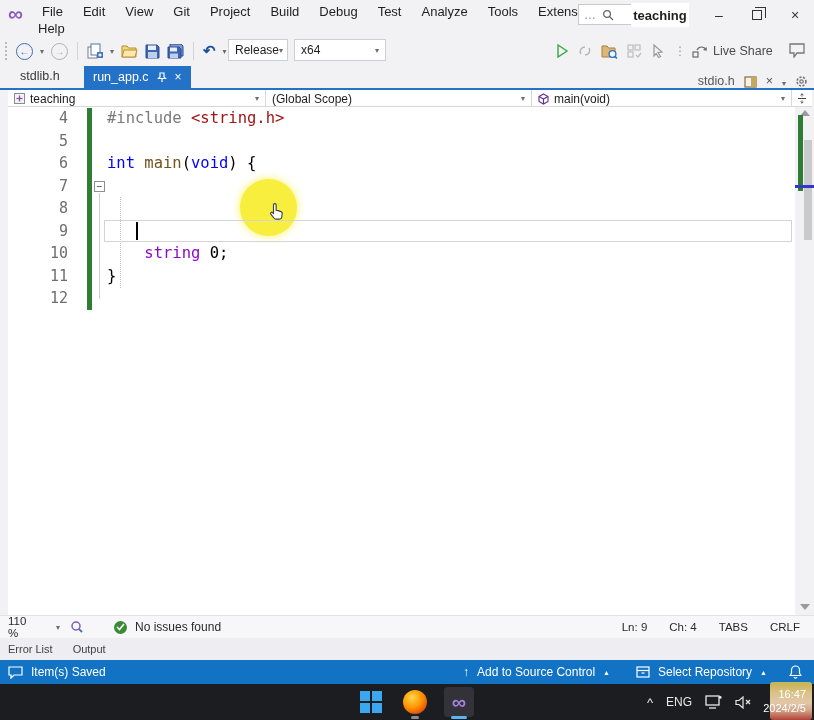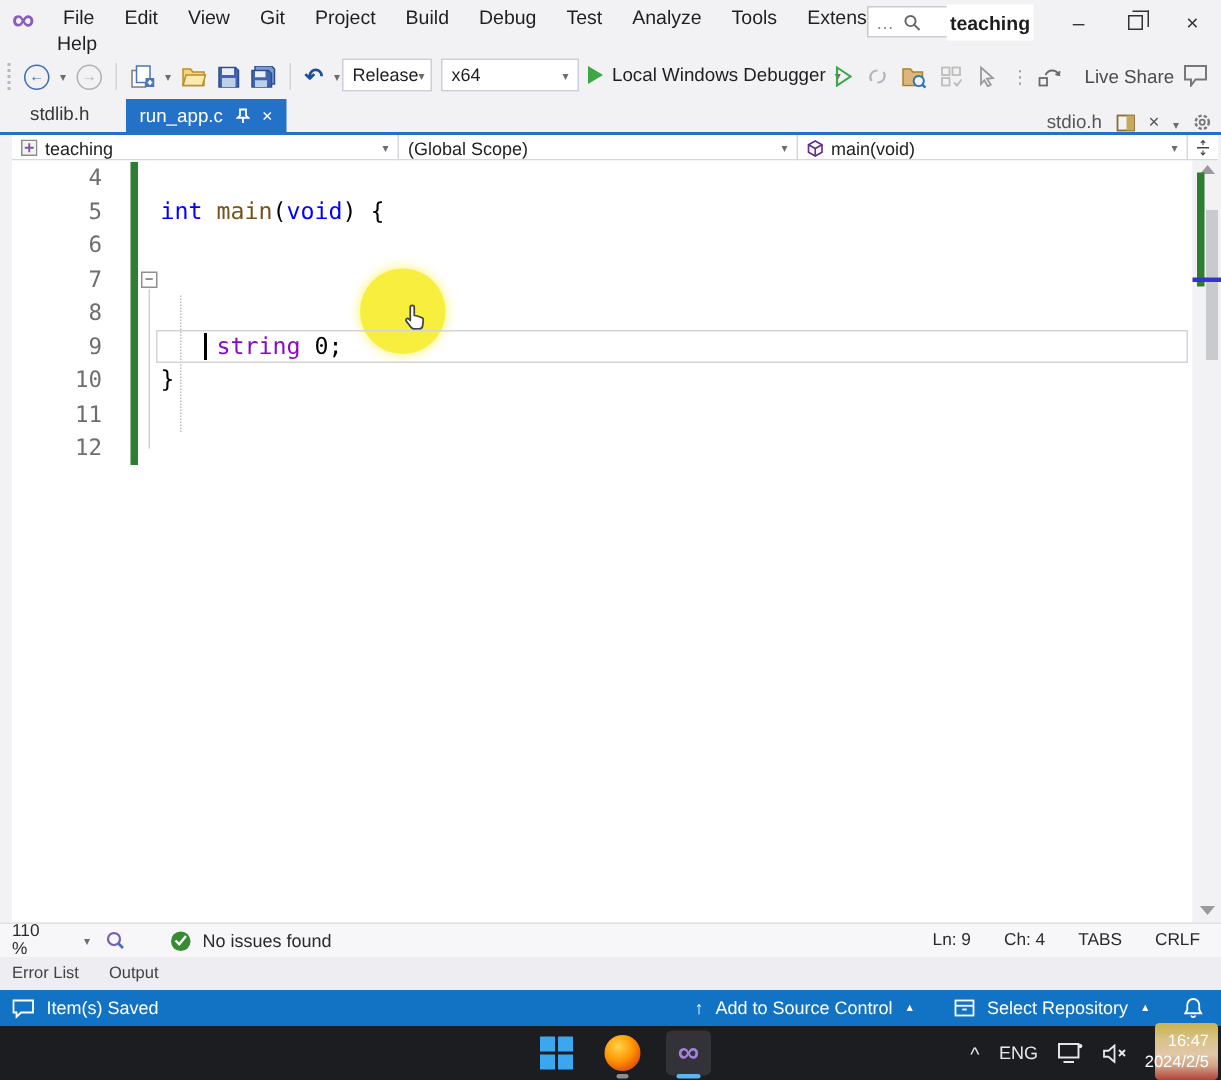--- a/index.html
+++ b/index.html
@@ -37,21 +37,21 @@
   .tbsep { width:1px; height:18px; background:#d2d3d8; margin:0 2px; }
   .glyph-undo { color:#1b4f9c; font-size:15px; font-weight:bold; }
   .glyph-redo { color:#b0b0b0; font-size:15px; font-weight:bold; }
   .combo { position:absolute; top:3px; height:22px; background:#fff; border:1px solid #cccedb;
            display:flex; align-items:center; padding:0 6px; font-size:12px; }
   .combo .caret { margin-left:auto; }
   .runbtn { position:absolute; left:392px; top:3px; height:22px; display:flex; align-items:center; gap:6px; }
   .play-tri { width:0; height:0; border-left:10px solid #3ba745; border-top:6px solid transparent;
               border-bottom:6px solid transparent; }
   .tb-icons2 { position:absolute; left:556px; top:3px; display:flex; align-items:center; gap:9px; height:24px; }
-  .liveshare { position:absolute; left:692px; top:3px; height:24px; display:flex; align-items:center; gap:15px;
+  .liveshare { position:absolute; left:692px; top:3px; height:24px; display:flex; align-items:center; gap:5px;
                color:#4b4b4b; font-size:12.5px; }
   .dotsv { color:#9a9a9a; font-size:12px; }
 
   
   #tabstrip { position:absolute; top:66px; left:0; width:814px; height:22px; }
   .tab-inactive { position:absolute; left:8px; top:0; height:22px; padding:3px 12px; font-size:12.5px; color:#383838; }
   .tab-active { position:absolute; left:84px; top:0; height:22px; background:#2472c8; color:#fff;
                 display:flex; align-items:center; gap:8px; padding:0 9px; font-size:12.5px; }
   .tab-active .x { font-size:12px; }
   .tabwell-right { position:absolute; right:6px; top:0; height:22px; display:flex; align-items:flex-end;
@@ -213,25 +213,20 @@
 
   <div class="combo" style="left:228px; width:60px;">
     <span>Release</span>
     <span class="caret">▾</span>
   </div>
   <div class="combo" style="left:294px; width:92px;">
     <span>x64</span>
     <span class="caret">▾</span>
   </div>
 
-  <div class="runbtn">
-    <span class="play-tri"></span>
-    <span style="font-size:12.5px;">Local Windows Debugger</span>
-    <span class="caret">▾</span>
-  </div>
 
   <div class="tb-icons2">
     <svg width="13" height="14" viewBox="0 0 13 14">
       <path d="M2 1l9 6-9 6z" fill="none" stroke="#3ba745" stroke-width="1.4"></path>
     </svg>
     <svg width="14" height="14" viewBox="0 0 14 14">
       <path d="M3 10c-2-3 0-7 4-7m4 1c2 3 0 7-4 7" fill="none" stroke="#b5b5b5" stroke-width="1.4"></path>
     </svg>
     <svg width="17" height="15" viewBox="0 0 17 15">
       <path d="M1 2h5l1.5 2H14v9H1z" fill="#dcb67a" stroke="#a9832e"></path>
@@ -326,20 +321,21 @@
       <div class="ln">7</div>
       <div class="ln">8</div>
       <div class="ln">9</div>
       <div class="ln">10</div>
       <div class="ln">11</div>
       <div class="ln">12</div>
     </div>
   <div id="changebar"></div>
   <div class="indentguide"></div>
   <div id="codelines">
+      <div class="cl"><span class="tok-pp">#include </span><span class="tok-str">&lt;string.h&gt;</span></div>
       <div class="cl"></div>
       <div class="cl"><span class="tok-kw">int</span><span class="tok-pl"> </span><span class="tok-fn">main</span><span class="tok-pl">(</span><span class="tok-kw">void</span><span class="tok-pl">) {</span></div>
       <div class="cl"></div>
       <div class="cl"></div>
       <div class="cl"></div>
       <div class="cl"><span class="tok-pl">    </span><span class="tok-ctrl">string</span><span class="tok-pl"> </span><span class="tok-pl">0;</span></div>
       <div class="cl"><span class="tok-pl">}</span></div>
     </div>
   <div class="hilite">
     <svg width="20" height="22" viewBox="0 0 24 26">

